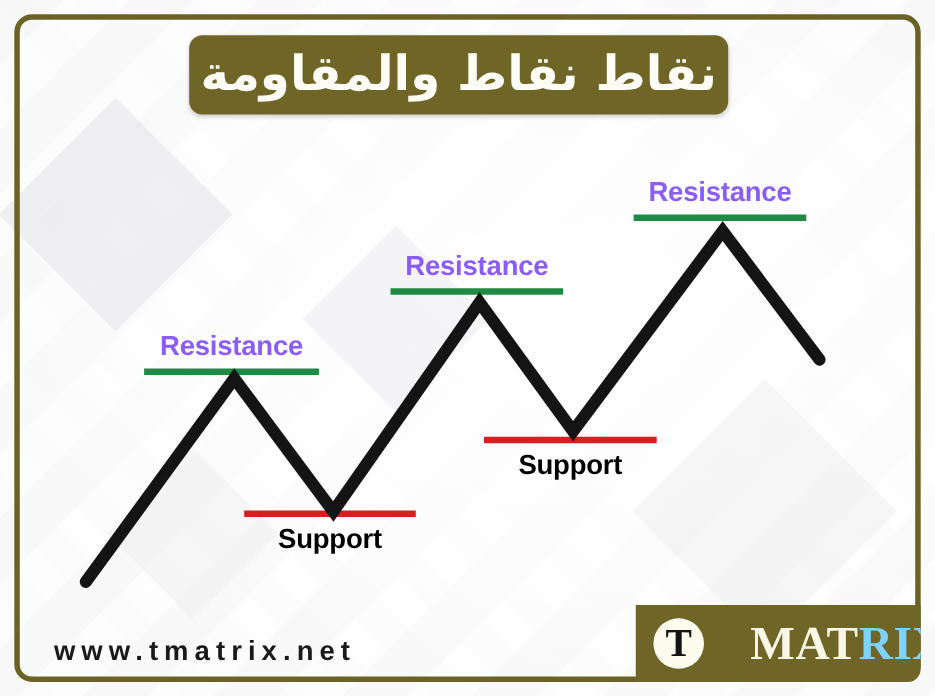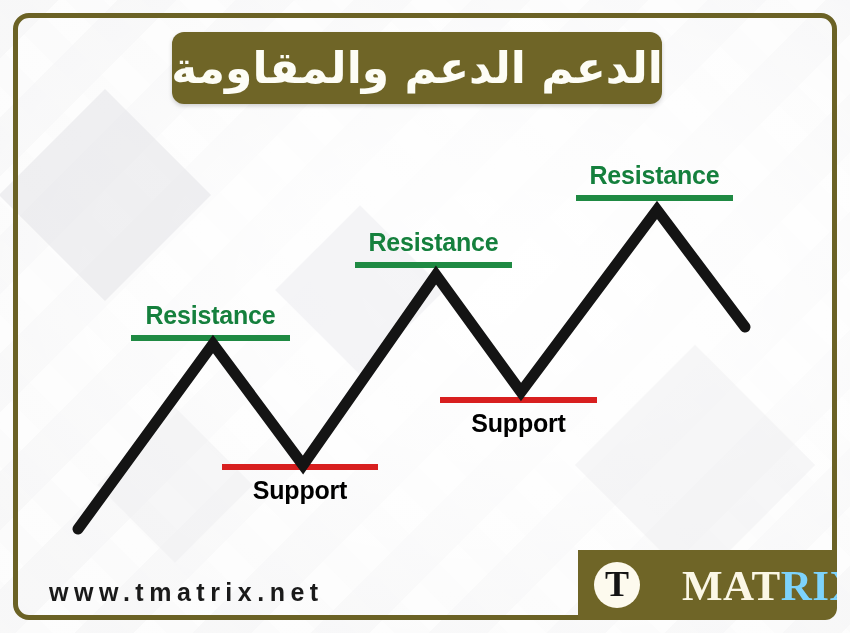--- a/index.html
+++ b/index.html
@@ -90,21 +90,21 @@
 
   
   .level-label {
     position: absolute;
     font-size: 25px;
     font-weight: bold;
     white-space: nowrap;
     letter-spacing: -0.2px;
     line-height: 1;
   }
-  .level-label.resistance { color: #15803d; }
+  .level-label.resistance { color: #8b5cf6; }
   .level-label.support    { color: #000000; }
 
   
   .site-url {
     position: absolute;
     left: 49px;
     top: 578px;
     font-size: 25px;
     font-weight: bold;
     color: #1a1a1a;
@@ -167,21 +167,21 @@
   <div class="bg-texture"></div>
   <div class="bg-fade"></div>
   <div class="bg-diamond" style="left:30px; top:120px; width:150px; height:150px;"></div>
   <div class="bg-diamond" style="left:300px; top:230px; width:120px; height:120px; background:rgba(231,231,234,0.40);"></div>
   <div class="bg-diamond" style="left:610px; top:380px; width:170px; height:170px; background:rgba(233,233,236,0.35);"></div>
   <div class="bg-diamond" style="left:120px; top:430px; width:110px; height:110px; background:rgba(235,235,238,0.40);"></div>
 
   <div class="frame"></div>
 
   <div class="title-pill">
-    <div class="title-text">الدعم الدعم والمقاومة</div>
+    <div class="title-text">نقاط نقاط والمقاومة</div>
   </div>
 
   <svg class="chart-svg" width="850" height="633" viewBox="0 0 850 633">
 
     <line x1="131" y1="338" x2="290" y2="338" stroke="#1f8a43" stroke-width="6" stroke-linecap="butt"></line>
     <line x1="222" y1="467" x2="378" y2="467" stroke="#d81f1f" stroke-width="6" stroke-linecap="butt"></line>
     <line x1="355" y1="265" x2="512" y2="265" stroke="#1f8a43" stroke-width="6" stroke-linecap="butt"></line>
     <line x1="440" y1="400" x2="597" y2="400" stroke="#d81f1f" stroke-width="6" stroke-linecap="butt"></line>
     <line x1="576" y1="198" x2="733" y2="198" stroke="#1f8a43" stroke-width="6" stroke-linecap="butt"></line>
 

